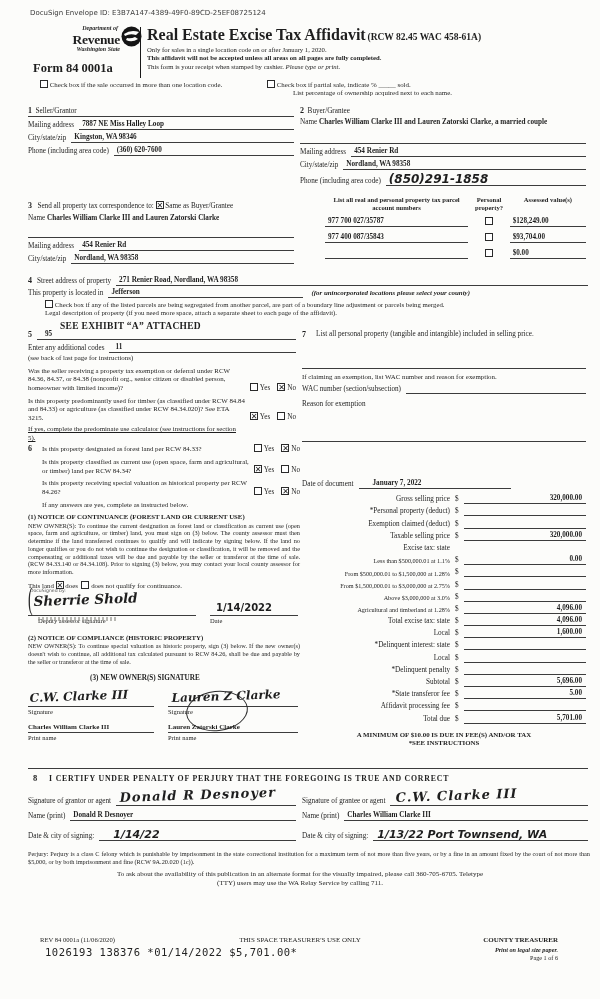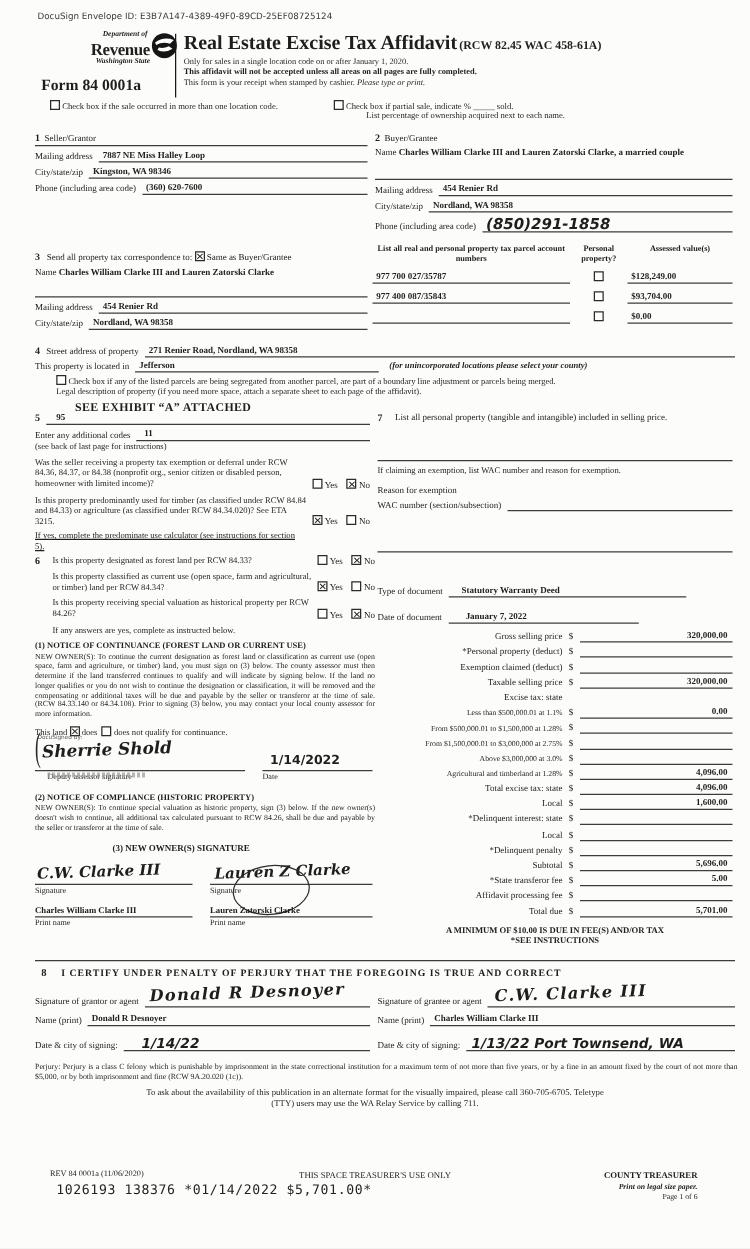--- a/index.html
+++ b/index.html
@@ -40,21 +40,21 @@
   
   .trow { display:flex; align-items:flex-end; height:12.2px; }
   .tlab { flex:1; text-align:right; padding-right:5px; font-size:7.2px; white-space:nowrap; }
   .small-row .tlab { font-size:6.2px; }
   .head-row .tlab { padding-right:136px; }
   .tdollar { width:9px; font-size:7.2px; }
   .tline { width:122px; border-bottom:1px solid #3c3c3c; text-align:right; font-weight:bold; font-size:7.2px; padding-right:4px; min-height:8px; }
   
   .pt-head { display:flex; font-size:6.6px; font-weight:bold; text-align:center; line-height:1.15; }
   .pt-row { display:flex; align-items:flex-end; height:16px; }
-  .pt-c1 { width:158px; } .pt-c2 { width:46px; text-align:center; } .pt-c3 { width:84px; }
+  .pt-c1 { width:158px;margin-left:27px; } .pt-c2 { width:46px; text-align:center; } .pt-c3 { width:84px; }
   .pt-row .pt-c1, .pt-row .pt-c3 { border-bottom:1px solid #3c3c3c; font-weight:bold; padding:0 3px; }
   .sig-bracket { display:inline-block; transform:scaleY(2.3) translateY(-1px); font-size:14px; font-weight:normal; color:#2a2a2a; }
   .sigcell { position:relative; border-bottom:1px solid #3c3c3c; }
   .siglab { font-size:6.5px; margin-top:1px; }
   .ellipse-overlay {
     position:absolute; width:62px; height:40px; border:1.6px solid #2c2c2c;
     border-radius:50%; transform:rotate(-6deg); pointer-events:none;
   }
   .docusign-tag { position:absolute; font-size:4.6px; color:#555; font-family:"DejaVu Sans", sans-serif; white-space:nowrap; }
   .smudge { position:absolute; height:4px; width:78px; background:repeating-linear-gradient(90deg,#9a9a94 0 2px,transparent 2px 4px); opacity:.7; }
@@ -234,27 +234,27 @@
     <div style="margin-top:3px; width:215px; font-size:6.9px; text-decoration:underline;">If yes, complete the predominate use calculator (see instructions for section 5).</div>
   </div>
 
   <div class="abs" style="left:302px; top:330px; width:284px;">
     <div style="display:flex;">
       <span class="b" style="font-size:8px; padding-right:10px;">7</span>
       <span style="font-size:7.2px;">List all personal property (tangible and intangible) included in selling price.</span>
     </div>
     <div class="hr" style="margin-top:28px;"></div>
     <div style="margin-top:4px; font-size:6.9px;">If claiming an exemption, list WAC number and reason for exemption.</div>
+    <div class="frow">
+      <span class="lab">WAC number (section/subsection)</span>
+      <span class="fill grow"></span>
+    </div>
     <div class="frow" style="margin-top:6px;">
       <span class="lab">Reason for exemption</span>
       <span></span>
-    </div>
-    <div class="frow">
-      <span class="lab">WAC number (section/subsection)</span>
-      <span class="fill grow"></span>
     </div>
     <div class="hr" style="margin-top:32px;"></div>
   </div>
 
   <div class="abs" style="left:28px; top:444px; width:272px;">
     <div class="qrow" style="margin-top:0;">
       <span class="b" style="font-size:8px; width:14px;">6</span>
       <span class="qtext">Is this property designated as forest land per RCW 84.33?</span>
       <span class="yn">
         <span class="cb"></span><span class="ynlab">Yes</span><span class="cb">✕</span><span>No</span>
@@ -330,24 +330,20 @@
       <div class="sigcell b" style="width:130px; font-size:7px;">Lauren Zatorski Clarke</div>
     </div>
     <div style="display:flex;">
       <div class="siglab" style="width:126px;">Print name</div>
       <div style="width:14px;"></div>
       <div class="siglab">Print name</div>
     </div>
   </div>
 
   <div class="abs" style="left:302px; top:468px; width:284px;">
-    <div class="frow" style="margin-top:0;">
-      <span class="lab">Type of document</span>
-      <span class="fill" style="width:190px; padding-left:10px;">Statutory Warranty Deed</span>
-    </div>
     <div class="frow" style="margin-top:11px; margin-bottom:3px;">
       <span class="lab">Date of document</span>
       <span class="fill" style="width:152px; padding-left:14px;">January 7, 2022</span>
     </div>
     <div id="tax-rows">
         <div class="trow">
           <span class="tlab">Gross selling price</span>
           <span class="tdollar">$</span>
           <span class="tline">320,000.00</span>
         </div>

